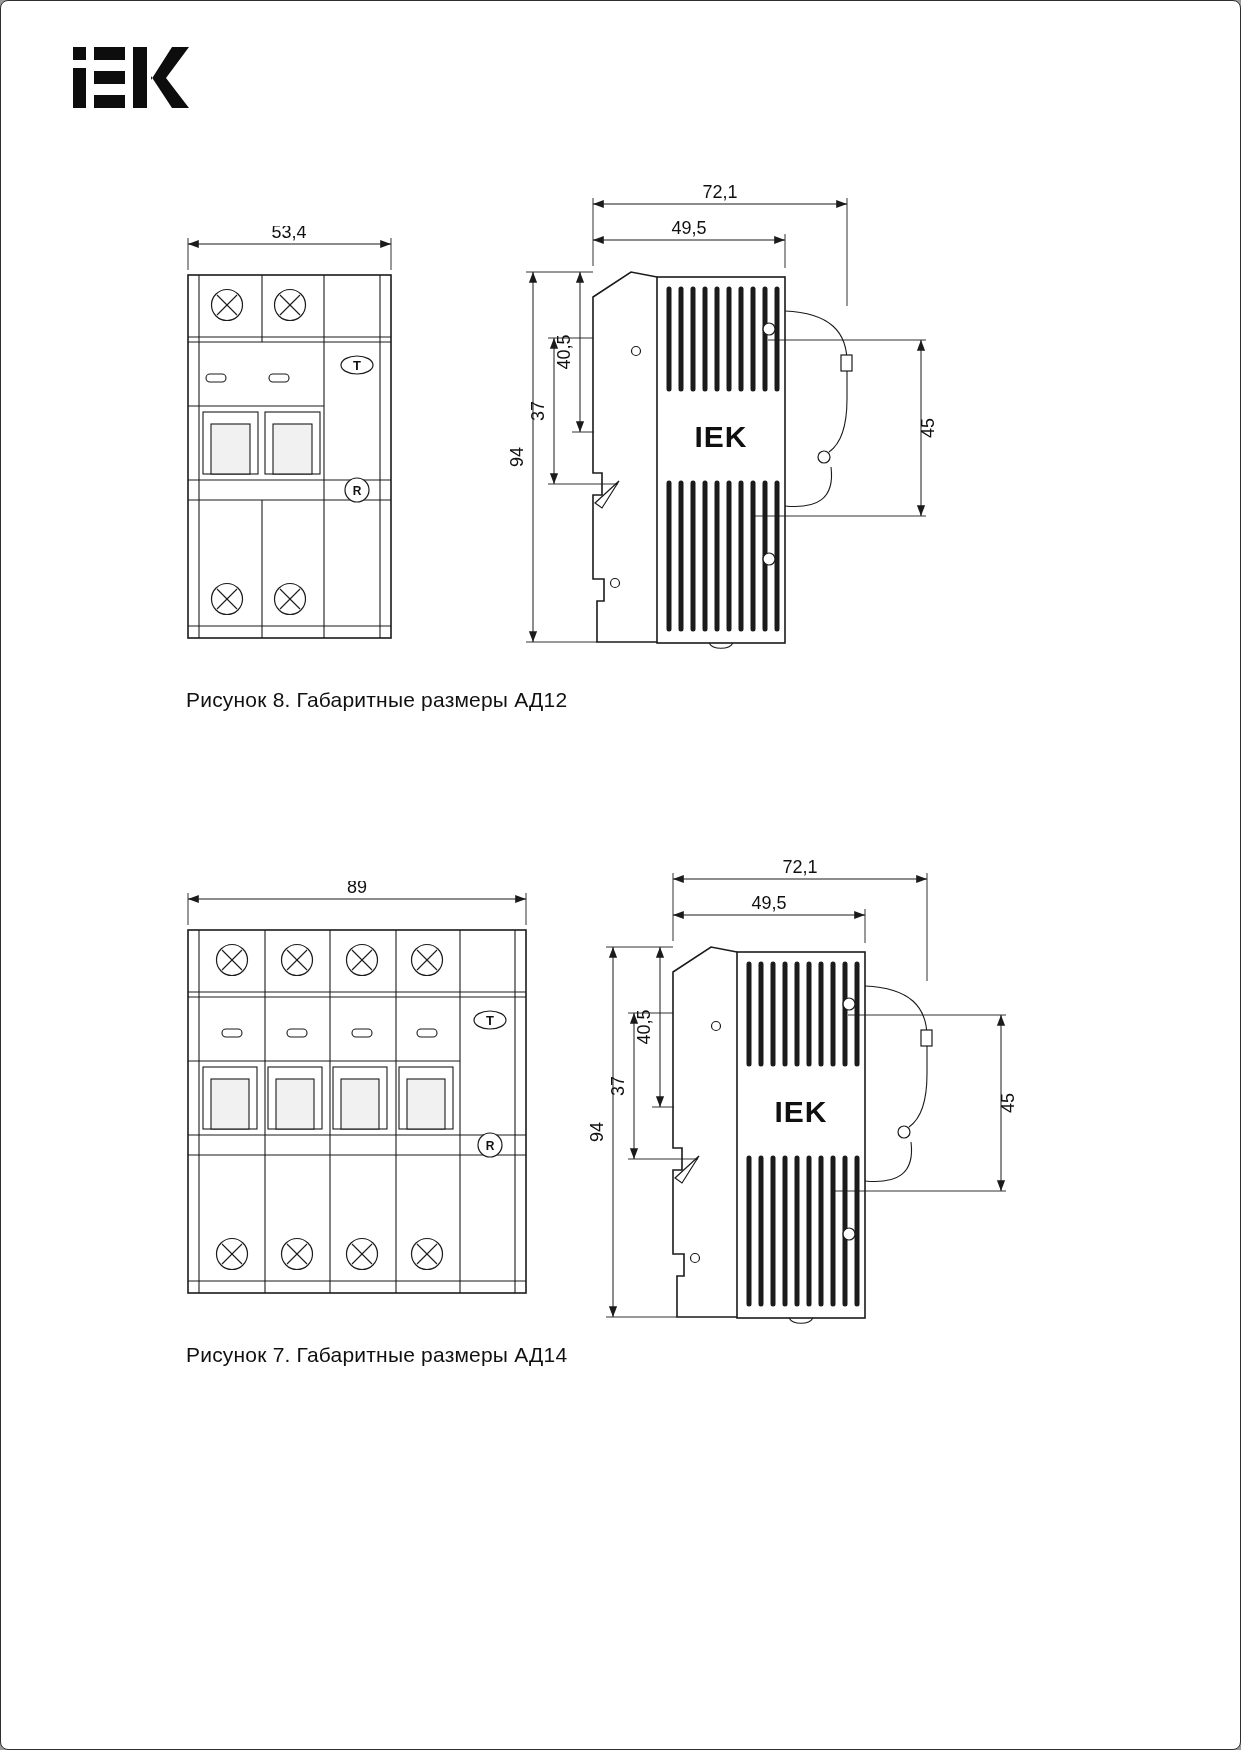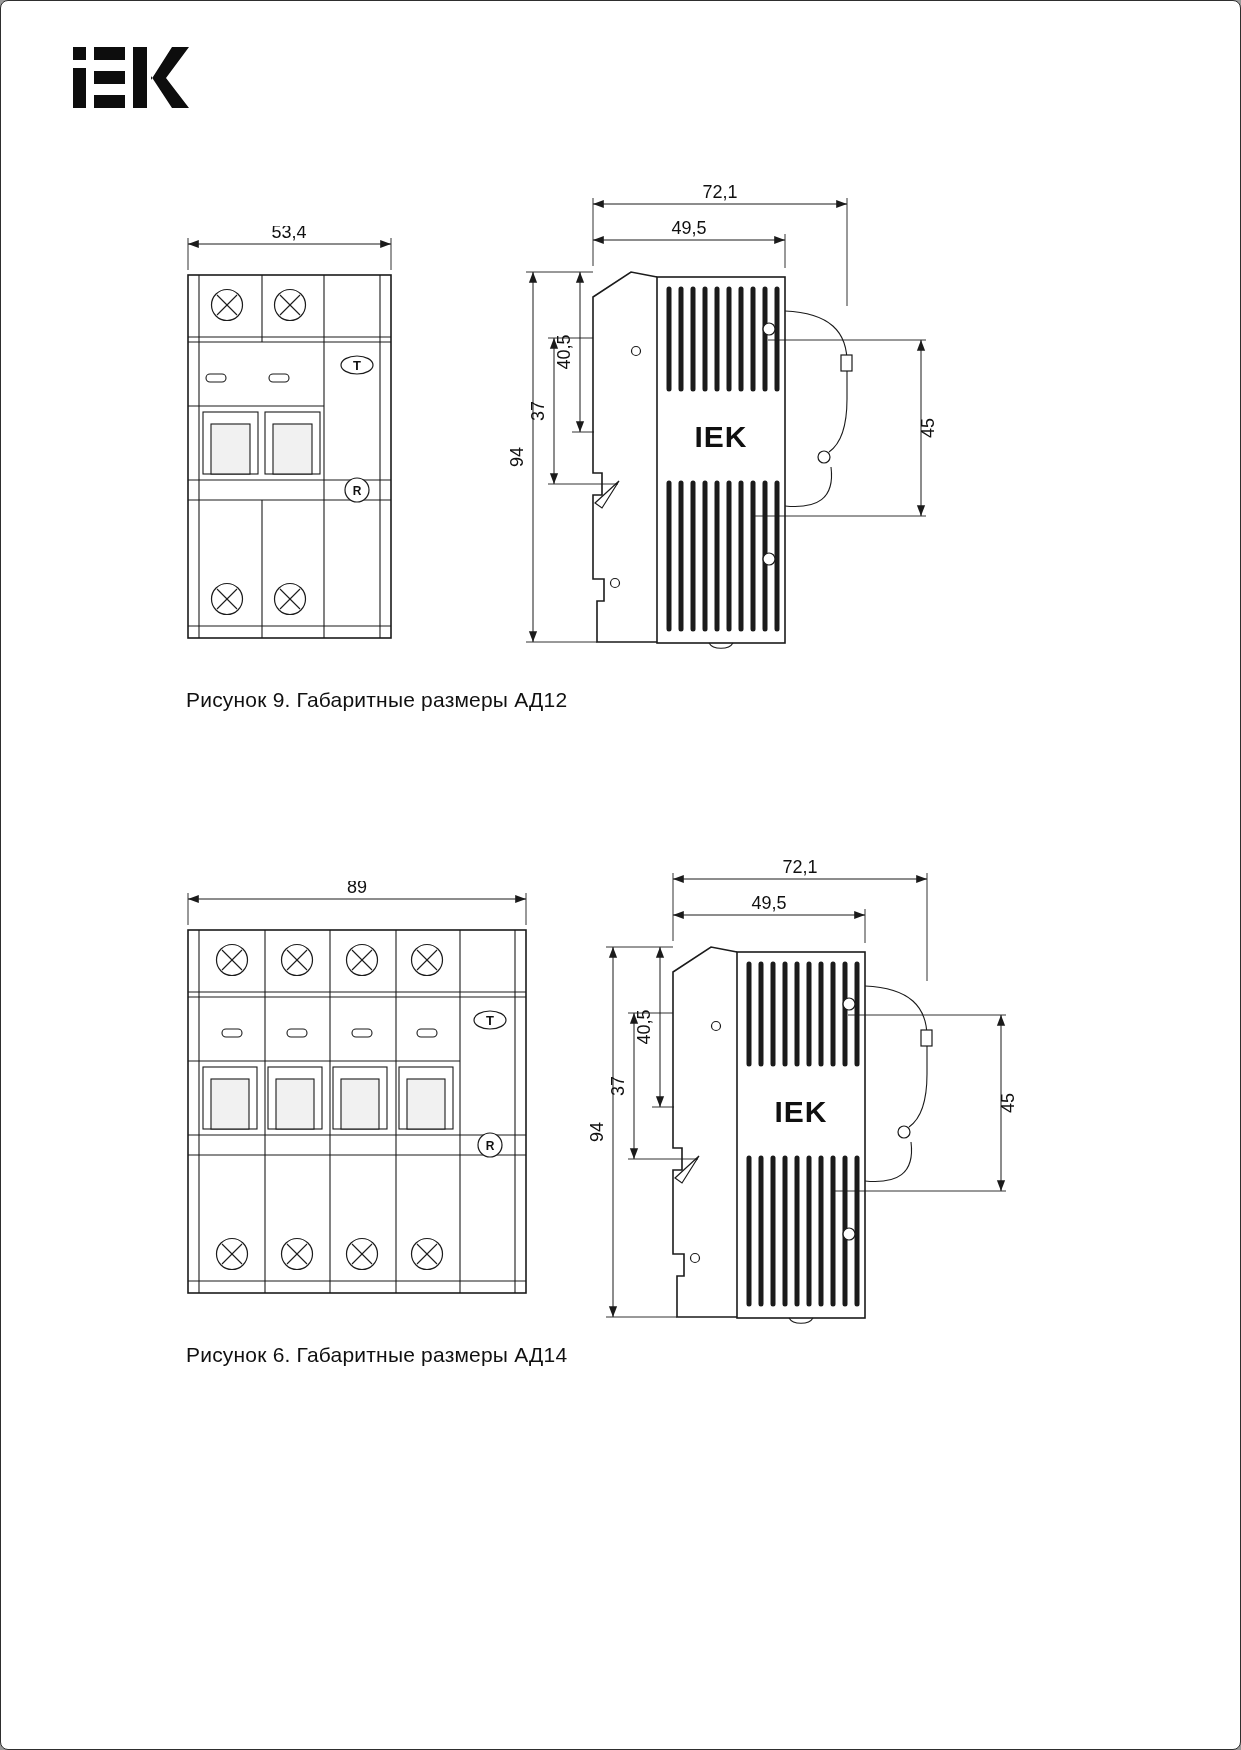--- a/index.html
+++ b/index.html
@@ -206,21 +206,21 @@
     <line class="ext" x1="112" y1="308" x2="42" y2="308"></line>
     <line class="dim" x1="48" y1="162" x2="48" y2="308" marker-start="url(#arr)" marker-end="url(#arr)"></line>
     <text class="dimtext" x="38" y="235" text-anchor="middle" transform="rotate(-90 38 235)">37</text>
 
     <line class="ext" x1="262" y1="164" x2="420" y2="164"></line>
     <line class="ext" x1="246" y1="340" x2="420" y2="340"></line>
     <line class="dim" x1="415" y1="164" x2="415" y2="340" marker-start="url(#arr)" marker-end="url(#arr)"></line>
     <text class="dimtext" x="428" y="252" text-anchor="middle" transform="rotate(-90 428 252)">45</text>
   </svg>
 
-  <div class="caption" style="left:185px; top:687px;">Рисунок 9. Габаритные размеры АД12</div>
+  <div class="caption" style="left:185px; top:687px;">Рисунок 8. Габаритные размеры АД12</div>
 
   <svg class="abs" style="left:175px; top:880px;" width="365" height="430">
     <line class="ext" x1="12" y1="44" x2="12" y2="12"></line>
     <line class="ext" x1="350" y1="44" x2="350" y2="12"></line>
     <line class="dim" x1="12" y1="18" x2="350" y2="18" marker-start="url(#arr)" marker-end="url(#arr)"></line>
     <text class="dimtext" x="181" y="12" text-anchor="middle">89</text>
     <use href="#front4" x="11" y="48" width="340" height="365"></use>
   </svg>
 
   <svg class="abs" style="left:585px; top:850px;" width="460" height="485">
@@ -248,15 +248,15 @@
     <line class="ext" x1="112" y1="308" x2="42" y2="308"></line>
     <line class="dim" x1="48" y1="162" x2="48" y2="308" marker-start="url(#arr)" marker-end="url(#arr)"></line>
     <text class="dimtext" x="38" y="235" text-anchor="middle" transform="rotate(-90 38 235)">37</text>
 
     <line class="ext" x1="262" y1="164" x2="420" y2="164"></line>
     <line class="ext" x1="246" y1="340" x2="420" y2="340"></line>
     <line class="dim" x1="415" y1="164" x2="415" y2="340" marker-start="url(#arr)" marker-end="url(#arr)"></line>
     <text class="dimtext" x="428" y="252" text-anchor="middle" transform="rotate(-90 428 252)">45</text>
   </svg>
 
-  <div class="caption" style="left:185px; top:1342px;">Рисунок 6. Габаритные размеры АД14</div>
+  <div class="caption" style="left:185px; top:1342px;">Рисунок 7. Габаритные размеры АД14</div>
 
 </div>
 
 </body></html>

